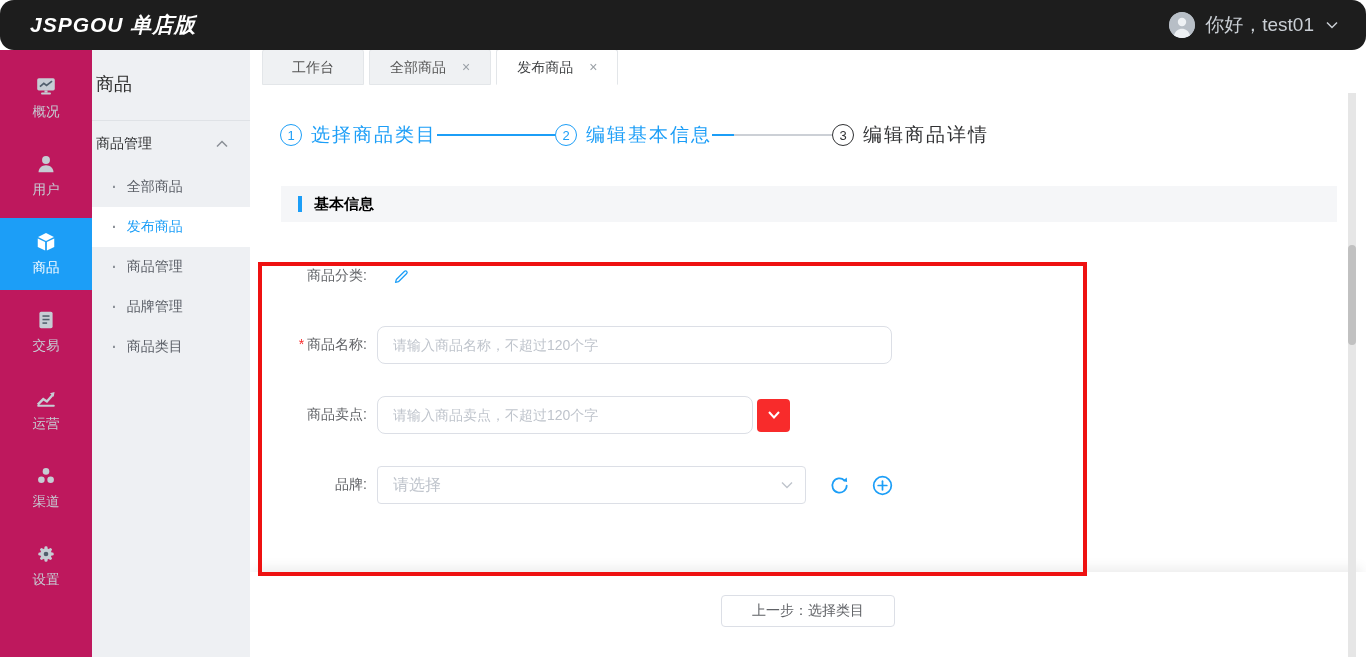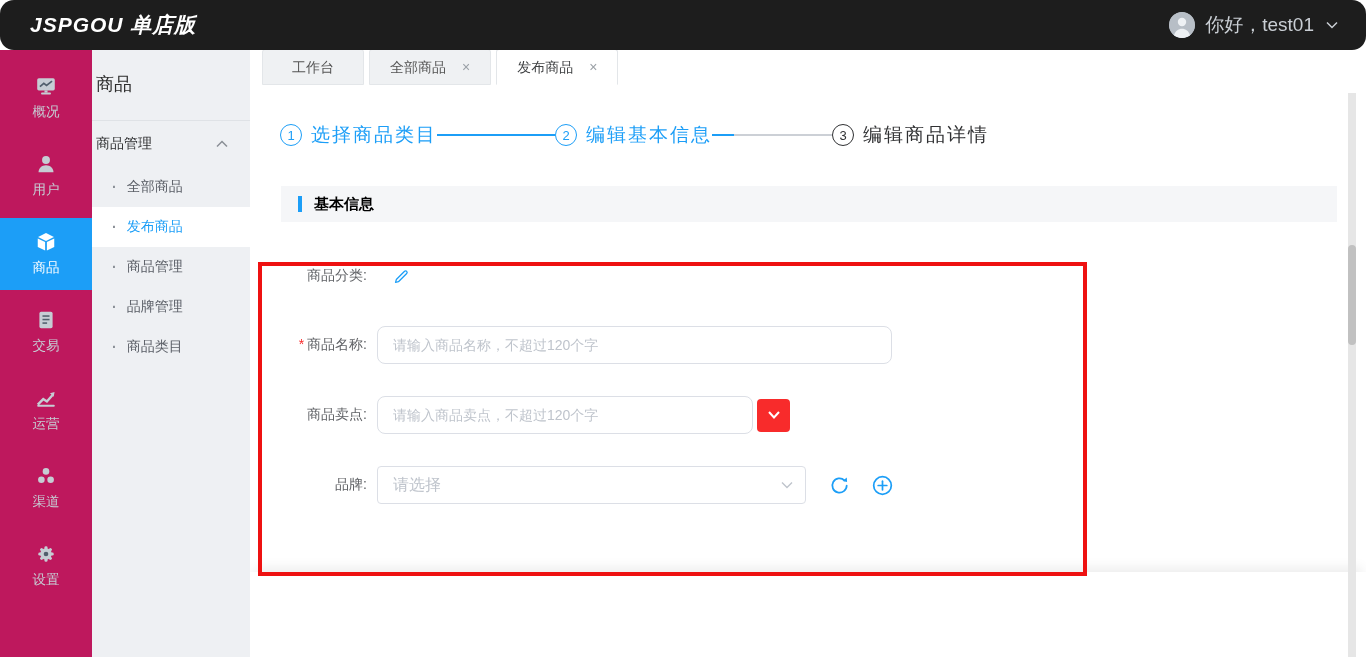--- a/index.html
+++ b/index.html
@@ -292,19 +292,20 @@
             <line x1="7.5" y1="12" x2="16.5" y2="12" stroke="#1c9ef7" stroke-width="1.8" stroke-linecap="round"></line>
           </svg>
         </span>
       </span>
     </div>
 
   </div>
 </div>
 
 <div class="footerbar">
+  <button class="btn btn-prev">上一步：选择类目</button>
 </div>
 
 <div class="annotation"></div>
 
 <div class="scroll-track">
   <div class="scroll-thumb"></div>
 </div>
 
 </body></html>

